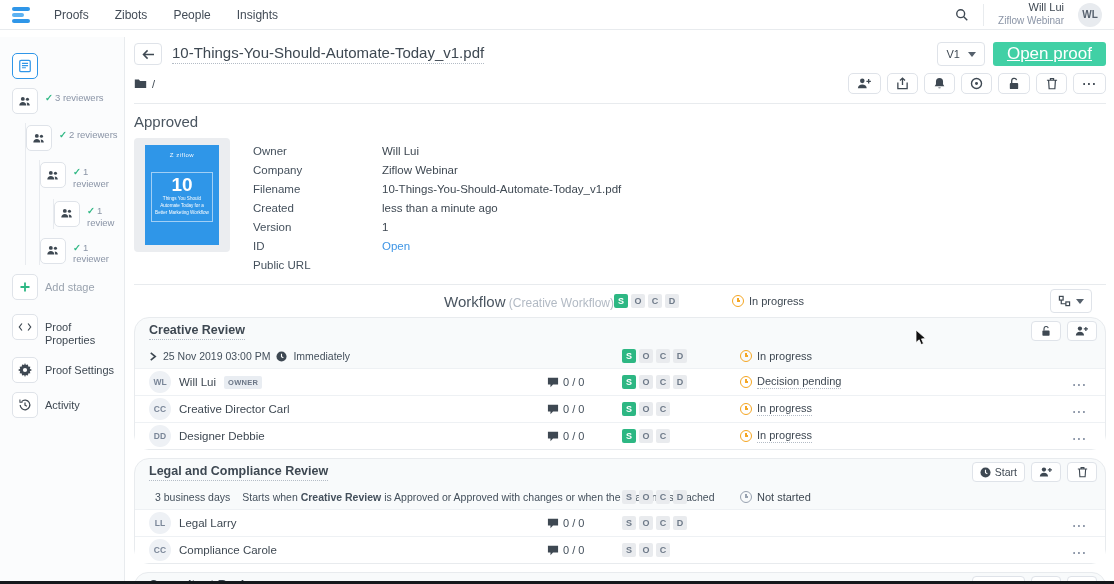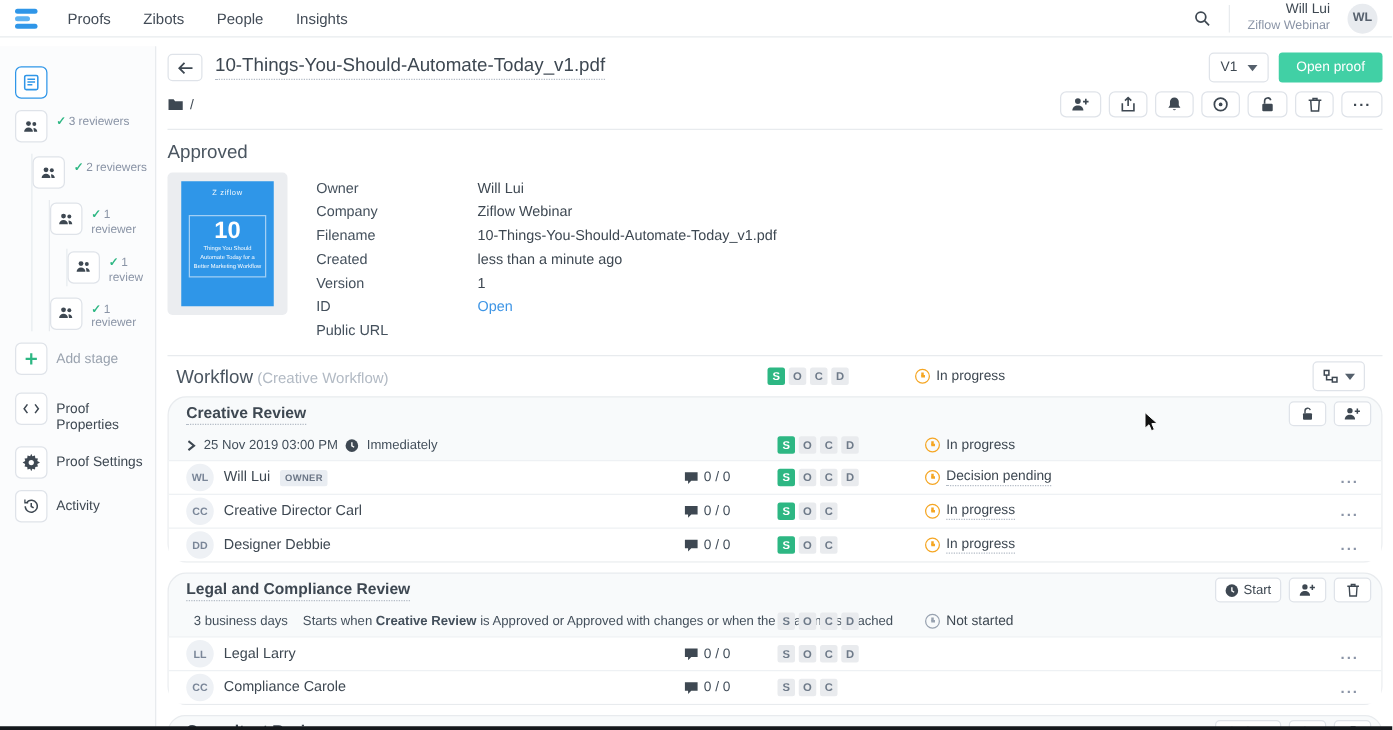--- a/index.html
+++ b/index.html
@@ -48,22 +48,22 @@
     padding:12px 8px 0 8px;overflow:hidden;}
 
   .title-row{display:flex;align-items:center;}
   .back-btn{width:28px;height:22px;border:1px solid #dfe3e9;border-radius:4px;background:#fff;
     display:flex;align-items:center;justify-content:center;margin-right:10px;cursor:pointer;color:#3e4852;}
   .proof-title{font-size:15px;color:#3e4852;border-bottom:1px dotted #b4bcc6;padding-bottom:2px;cursor:text;}
   .title-right{margin-left:auto;display:flex;gap:8px;align-items:center;}
   .ver-select{height:24px;border:1px solid #dfe3e9;border-radius:4px;background:#fff;display:flex;
     align-items:center;gap:8px;padding:0 8px;font-size:11px;color:#3e4852;cursor:pointer;}
   .caret{width:0;height:0;border-left:4px solid transparent;border-right:4px solid transparent;border-top:5px solid #55606c;}
-  .open-proof{height:24px;border:none;border-radius:3px;background:#41d0a5;color:#fff;font-size:11px;
-    padding:0 14px;cursor:pointer;font-family:inherit;}
+  .open-proof{height:24px;border:none;border-radius:3px;background:#41d0a5;color:#fff;font-size:17px;
+    padding:0 14px;cursor:pointer;font-family:inherit;text-decoration:underline;}
 
   .crumb-row{display:flex;align-items:center;margin-top:7px;}
   .crumb{display:flex;align-items:center;gap:5px;color:#3e4852;font-size:11px;cursor:pointer;}
   .tool-row{margin-left:auto;display:flex;gap:6px;}
   .tool-btn{min-width:31px;height:21px;border:1px solid #dfe3e9;border-radius:5px;background:#fff;
     display:flex;align-items:center;justify-content:center;cursor:pointer;color:#3e4852;padding:0 8px;}
   .hdiv{border-bottom:1px solid #e8ebee;margin-top:9px;}
 
   
   .sec-heading{font-size:15px;color:#4a5560;margin:9px 0 8px 0;}
@@ -77,21 +77,21 @@
   .thumb-num{font-size:19px;font-weight:bold;line-height:1;}
   .thumb-caption{font-size:4.6px;line-height:1.5;margin-top:2px;}
   .fields{margin-left:23px;padding-top:3px;flex:1;}
   .field-row{display:flex;height:19px;align-items:center;font-size:11.5px;}
   .field-label{width:129px;color:#44505c;}
   .field-value{color:#3e4852;}
   .link{color:#3e95e5;cursor:pointer;}
 
   
   .cols{display:grid;grid-template-columns:398px 75px 118px 1fr 48px;align-items:center;}
-  .span2{grid-column:1 / 3;}
+  .span2{grid-column:1 / 3;text-align:right;}
   .wf-row{height:32px;padding:0 14px 0 7px;}
   .wf-title{font-size:15px;color:#4a5560;}
   .wf-subtitle{font-size:12px;color:#b2bac4;}
   .badge-group{display:flex;gap:3px;}
   .badge{width:14px;height:14px;border-radius:2px;background:#e9ebee;color:#6e7a89;
     font-size:9px;font-weight:bold;display:flex;align-items:center;justify-content:center;}
   .badge-active{background:#2db783;color:#fff;}
   .status{display:flex;align-items:center;gap:5px;font-size:11px;color:#3e4852;}
   .status.underlined .status-text{border-bottom:1px dotted #b4bcc6;padding-bottom:1px;}
   .clock{width:12px;height:12px;border-radius:50%;border:1.4px solid #f5a623;position:relative;flex-shrink:0;}

